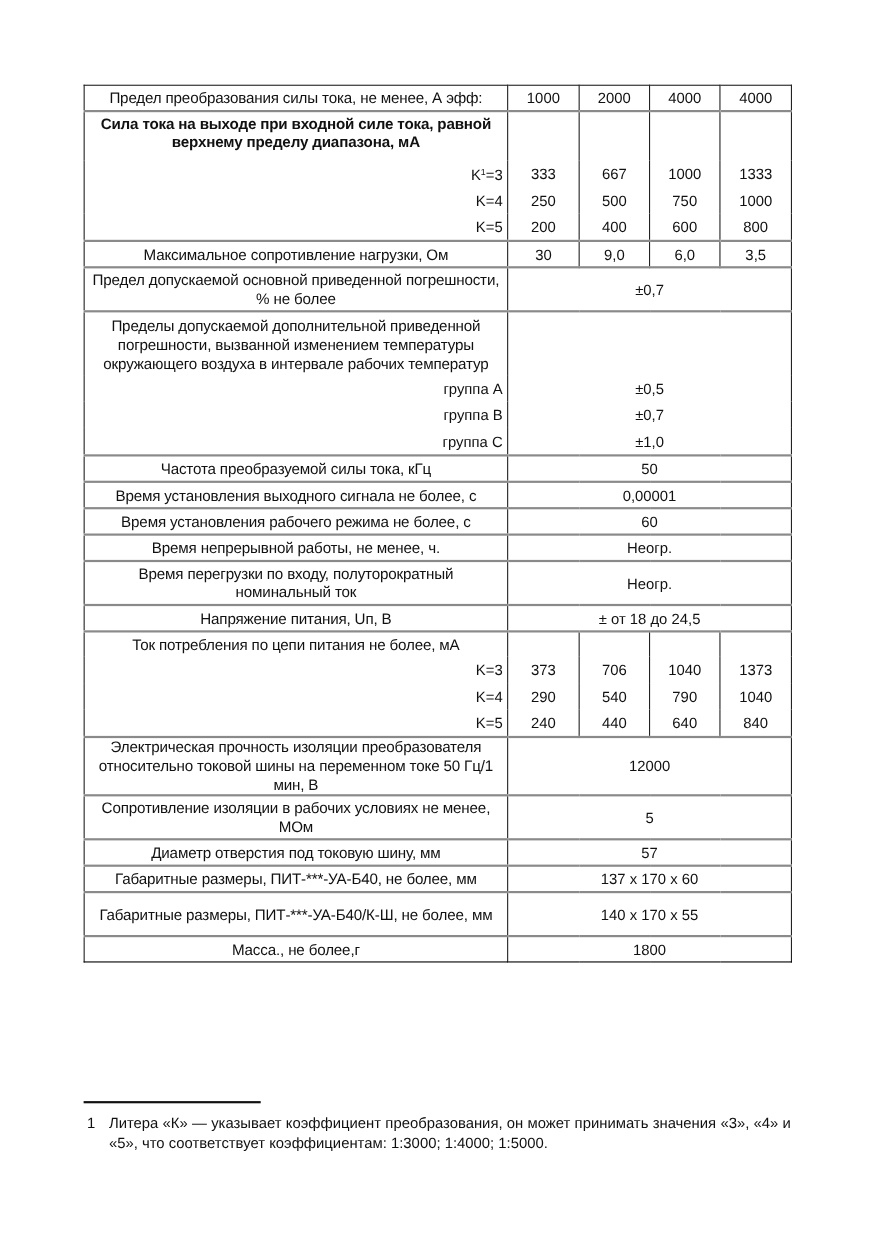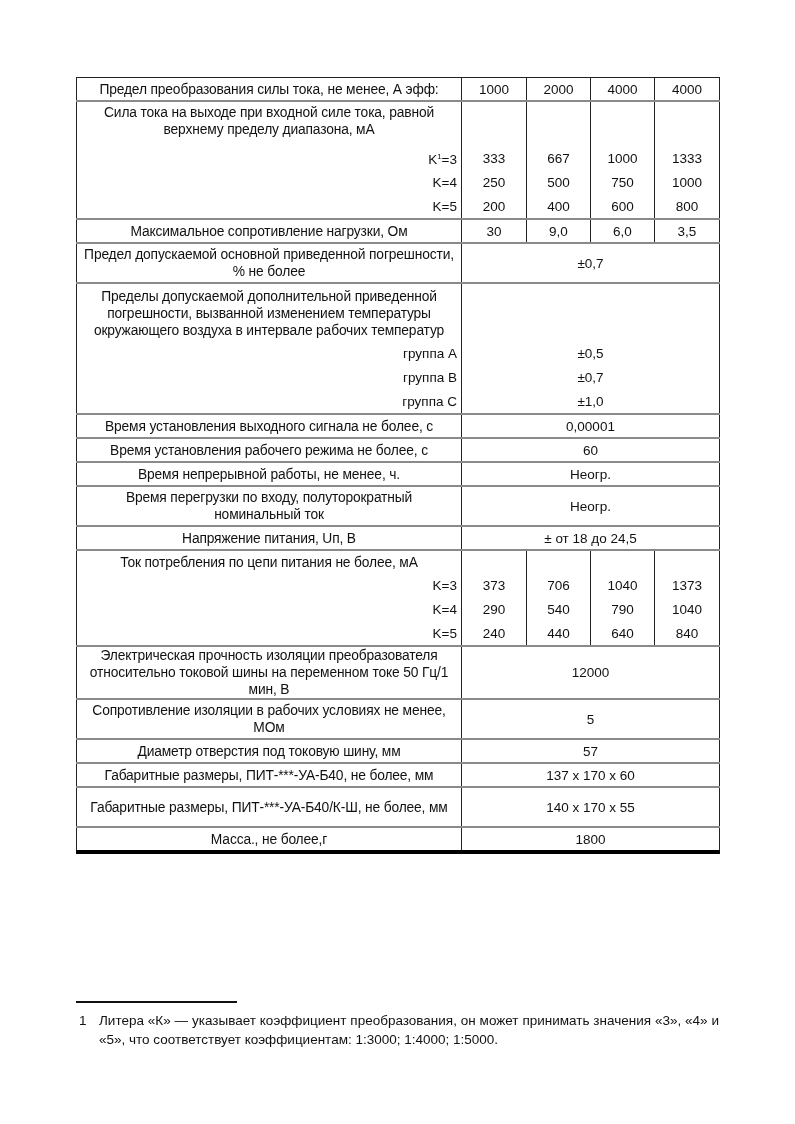--- a/index.html
+++ b/index.html
@@ -2,21 +2,21 @@
 <html><head>
 <meta charset="utf-8">
 <style>
   html, body { margin: 0; padding: 0; background: #ffffff; }
   body { width: 795px; height: 1124px; position: relative; font-family: "Liberation Sans", sans-serif; color: #111; }
   .page { position: absolute; left: 76px; top: 77px; width: 643px; }
   table.spec { border-collapse: collapse; width: 643px; table-layout: fixed; font-size: 13.5px; line-height: 17px; }
   table.spec td { border-left: 1px solid #222; border-right: 1px solid #222; padding: 0 4px; vertical-align: middle; }
   table.spec tr.row-top td { border-top: 2px solid #8a8a8a; }
   table.spec tr.first td { border-top: 1px solid #222; }
-  table.spec tr.last td { border-bottom: 4px solid #000000; }
+  table.spec tr.last td { border-bottom: 1px solid #000000; }
   td.label { text-align: center; font-size: 13.8px; letter-spacing: -0.15px; }
   td.val { text-align: center; }
   td.sublabel { text-align: right; padding-right: 4px; }
   tr.h24 td { height: 22px; }
   tr.sub td { height: 24px; }
   tr.h2 td { padding-top: 1px; padding-bottom: 1px; height: 36px; }
   tr.h3 td { height: 50px; }
   .sup { font-size: 8px; vertical-align: 5px; }
   .footnote-rule { position: absolute; left: 76px; top: 1001px; width: 161px; height: 2px; background: #111; }
   .footnote { position: absolute; left: 79px; top: 1011px; width: 640px; font-size: 13.5px; line-height: 19px; text-align: justify; }
@@ -39,21 +39,21 @@
 
     <tr class="first h24">
       <td class="label">Предел преобразования силы тока, не менее, А эфф:</td>
       <td class="val">1000</td>
       <td class="val">2000</td>
       <td class="val">4000</td>
       <td class="val">4000</td>
     </tr>
 
     <tr class="row-top">
-      <td class="label" style="height:42px;vertical-align:top;padding-top:2px;">Сила тока на выходе при входной силе тока, равной верхнему пределу диапазона, мА</td>
+      <td class="label" style="height:42px;vertical-align:top;padding-top:2px;font-weight:bold;">Сила тока на выходе при входной силе тока, равной верхнему пределу диапазона, мА</td>
       <td></td>
           <td></td>
           <td></td>
           <td></td>
     </tr>
     <tr class="sub">
       <td class="sublabel"><span>K</span><span class="sup">1</span><span>=3</span></td>
       <td class="val">333</td>
       <td class="val">667</td>
       <td class="val">1000</td>
@@ -97,20 +97,24 @@
     </tr>
     <tr class="sub">
       <td class="sublabel">группа В</td>
       <td class="val" colspan="4">±0,7</td>
     </tr>
     <tr class="sub">
       <td class="sublabel">группа С</td>
       <td class="val" colspan="4">±1,0</td>
     </tr>
 
+    <tr class="row-top h24">
+      <td class="label">Частота преобразуемой силы тока, кГц</td>
+      <td class="val" colspan="4">50</td>
+    </tr>
     <tr class="row-top h24">
       <td class="label">Время установления выходного сигнала не более, с</td>
       <td class="val" colspan="4">0,00001</td>
     </tr>
     <tr class="row-top h24">
       <td class="label">Время установления рабочего режима не более, с</td>
       <td class="val" colspan="4">60</td>
     </tr>
     <tr class="row-top h24">
       <td class="label">Время непрерывной работы, не менее, ч.</td>

